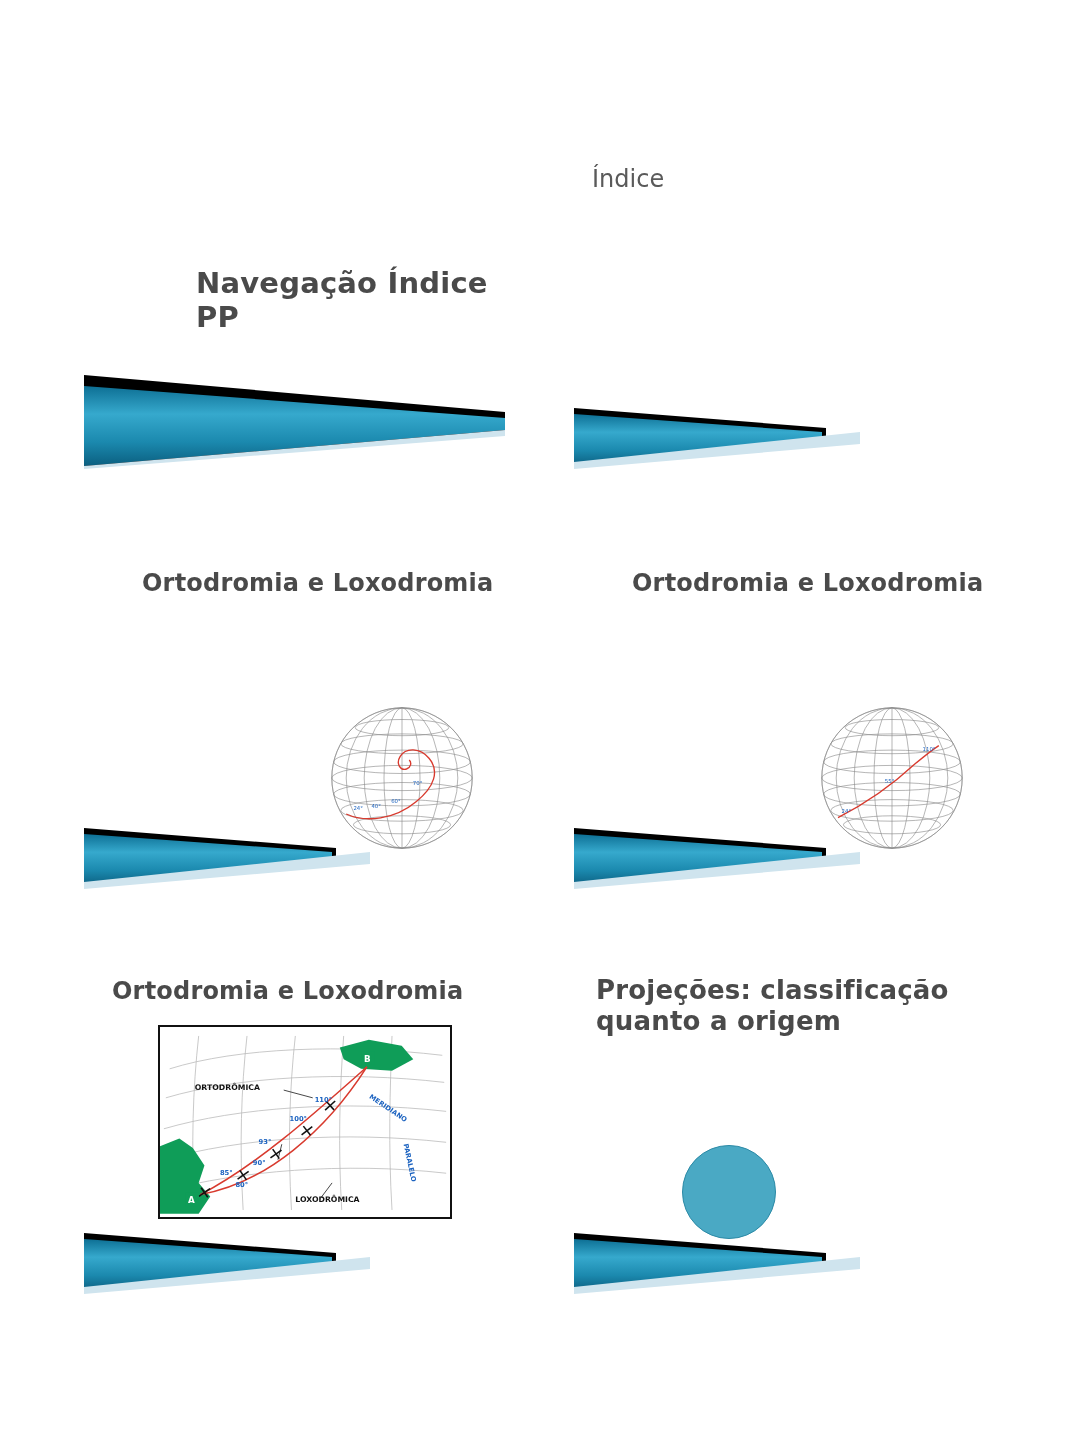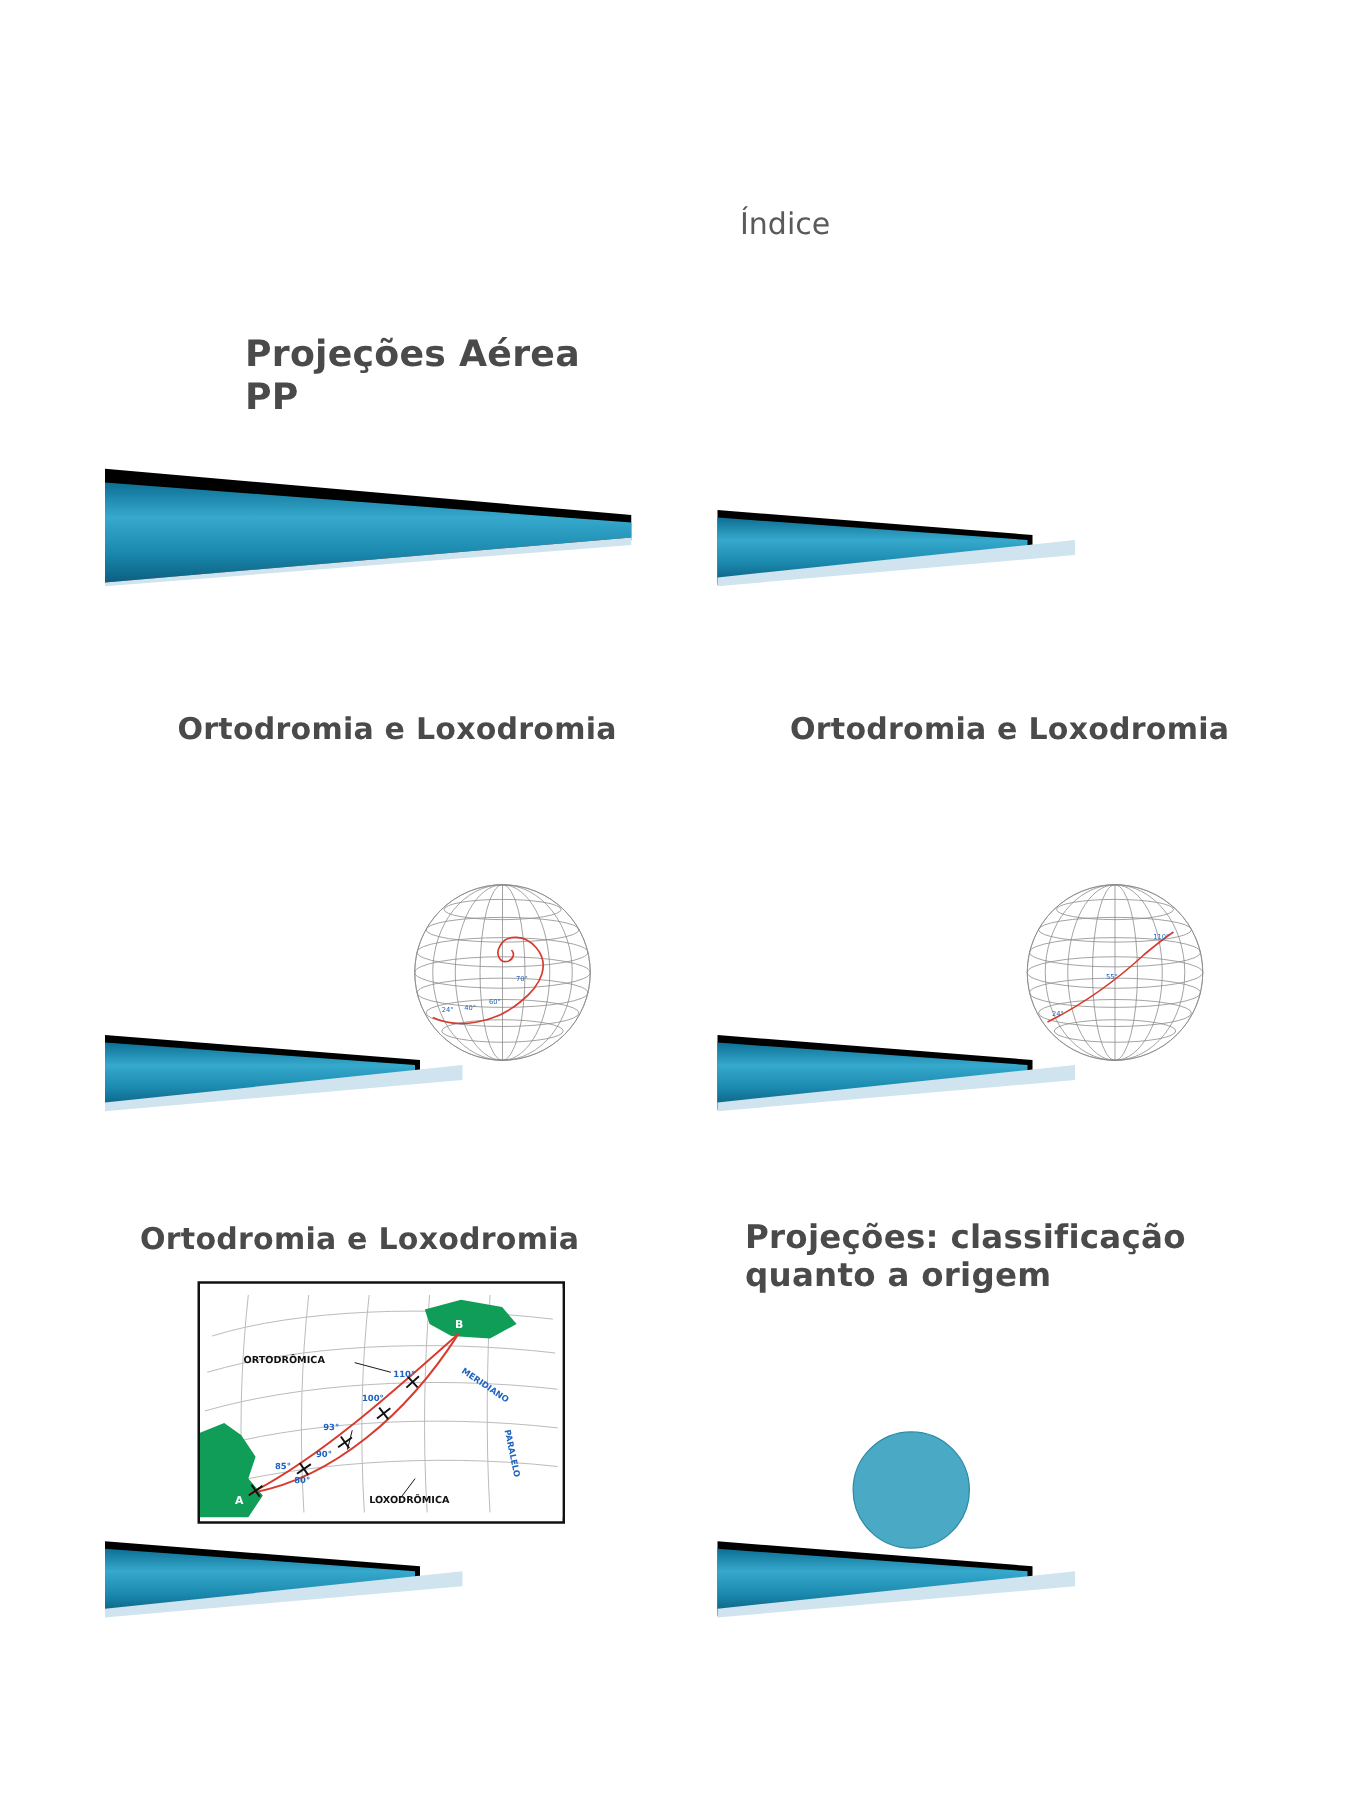--- a/index.html
+++ b/index.html
@@ -71,21 +71,21 @@
 </head>
 <body>
 
 <div class="page">
 
   <div style="position:absolute; left:592px; top:165px; font-size:24px; color:#5a5a5a;">
     <span>Índice</span>
   </div>
 
   <div class="slide" style="left:70px; top:240px; width:450px; height:235px;">
-    <div class="slide-title" style="top:26px; font-size:29px; left:126px;">Projeções Aérea PP</div>
+    <div class="slide-title" style="top:26px; font-size:29px; left:126px;">Navegação Índice PP</div>
 
     <svg class="swoosh" viewBox="0 0 450 100" preserveAspectRatio="none" style="top:130px; height:100px;">
       <defs>
         <linearGradient id="g1" x1="0" y1="0" x2="0" y2="1">
           <stop offset="0%" stop-color="#0d6f94"></stop>
           <stop offset="35%" stop-color="#36a9cd"></stop>
           <stop offset="70%" stop-color="#1b89ae"></stop>
           <stop offset="100%" stop-color="#0b5f80"></stop>
         </linearGradient>
       </defs>

